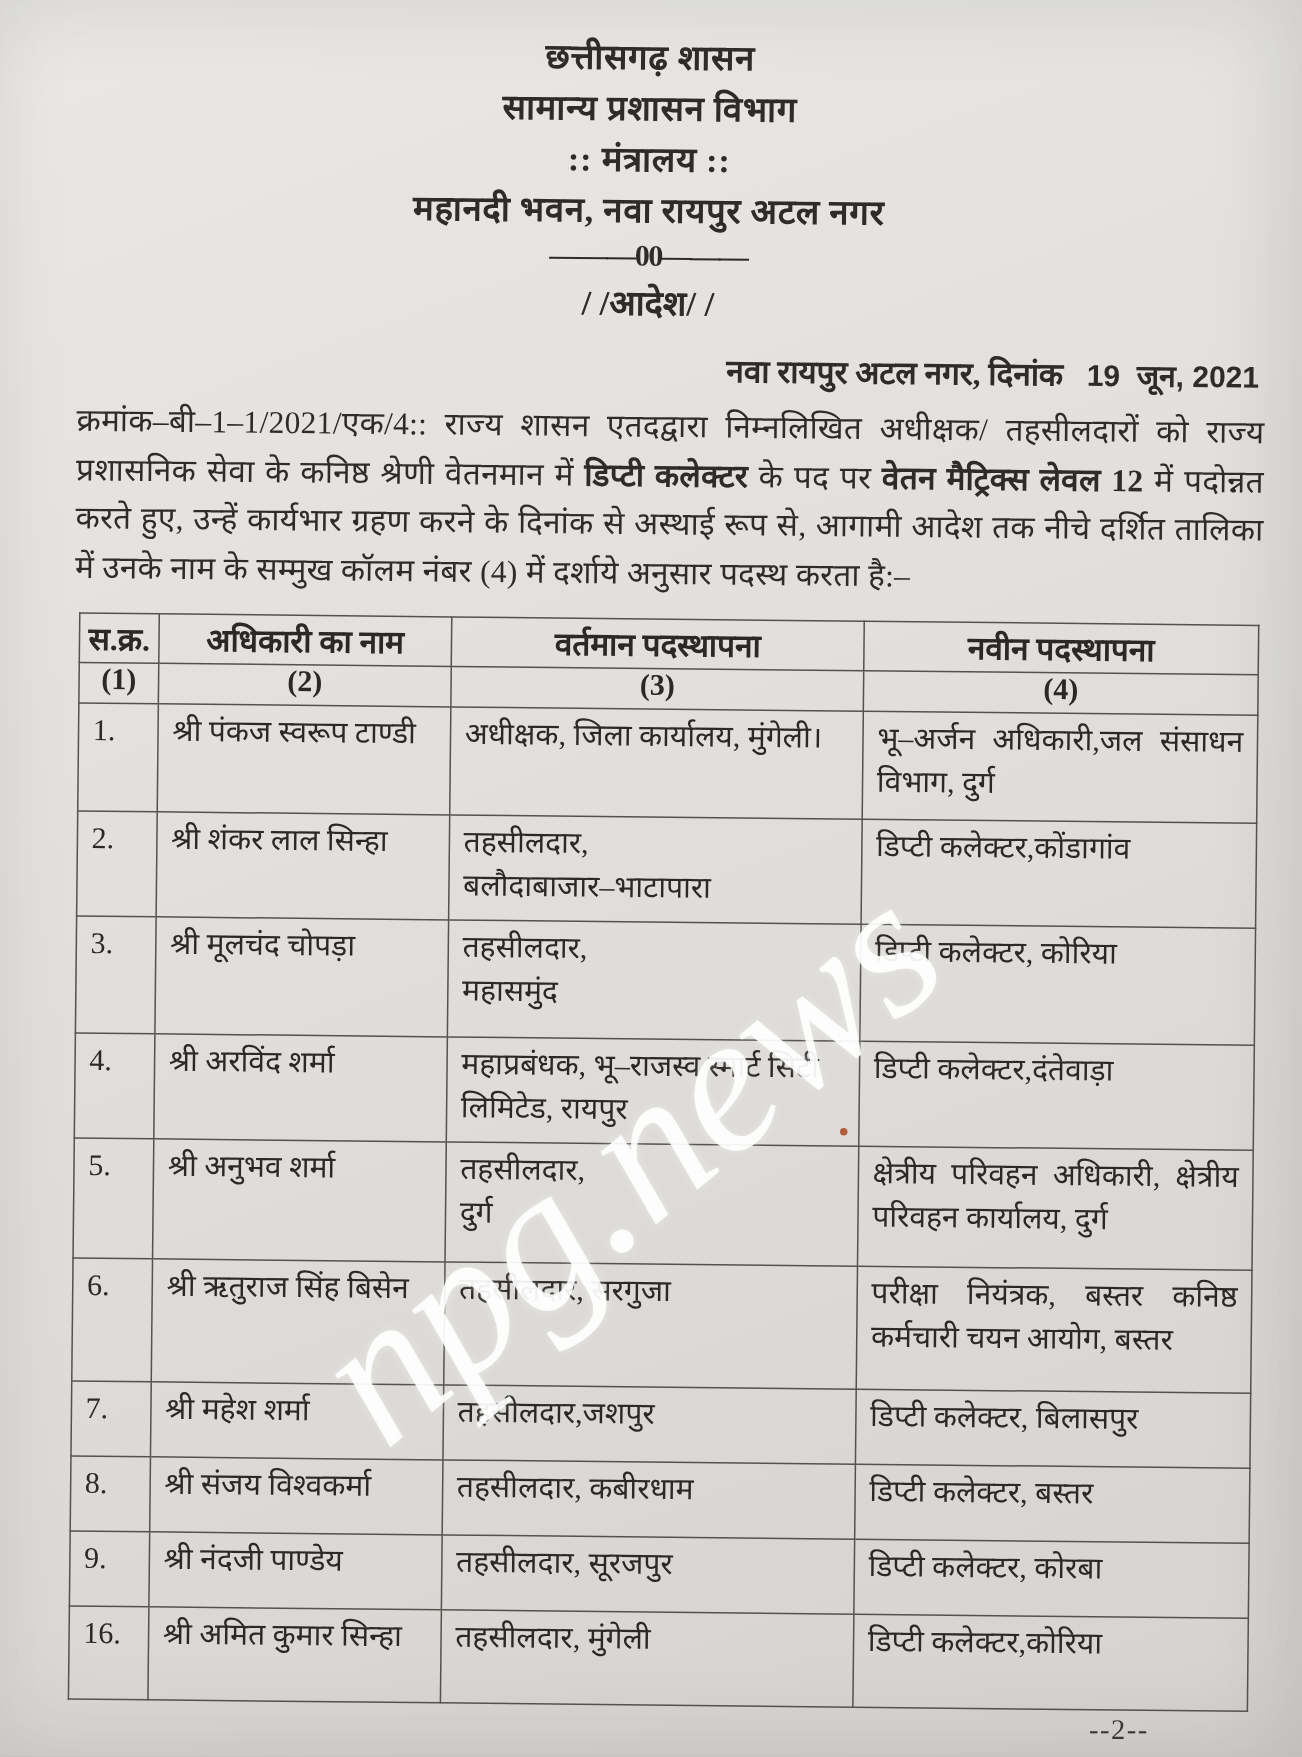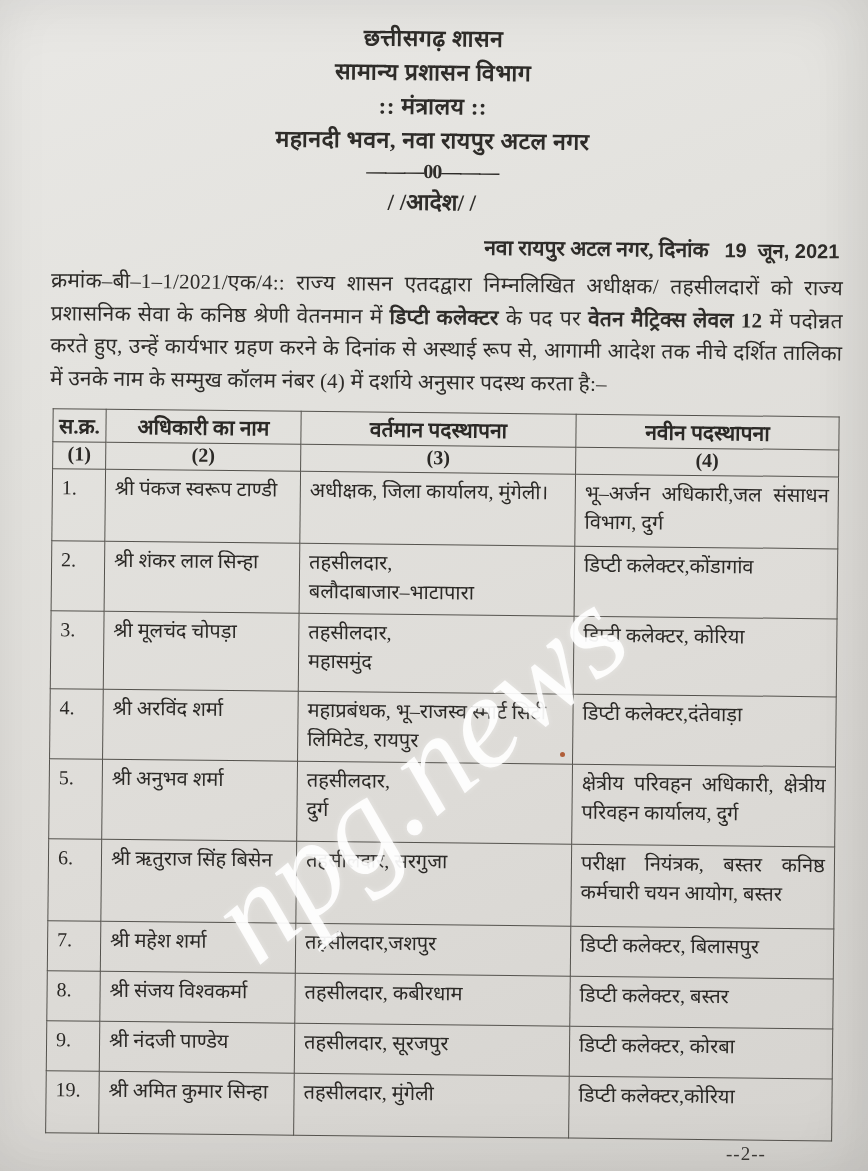--- a/index.html
+++ b/index.html
@@ -172,21 +172,21 @@
         <td>तहसीलदार, कबीरधाम</td>
         <td>डिप्टी कलेक्टर, बस्तर</td>
       </tr>
       <tr>
         <td class="sn">9.</td>
         <td>श्री नंदजी पाण्डेय</td>
         <td>तहसीलदार, सूरजपुर</td>
         <td>डिप्टी कलेक्टर, कोरबा</td>
       </tr>
       <tr>
-        <td class="sn">19.</td>
+        <td class="sn">16.</td>
         <td>श्री अमित कुमार सिन्हा</td>
         <td>तहसीलदार, मुंगेली</td>
         <td>डिप्टी कलेक्टर,कोरिया</td>
       </tr>
     </tbody>
   </table>
 
 </div>
 
 <div class="red-speck"></div>

